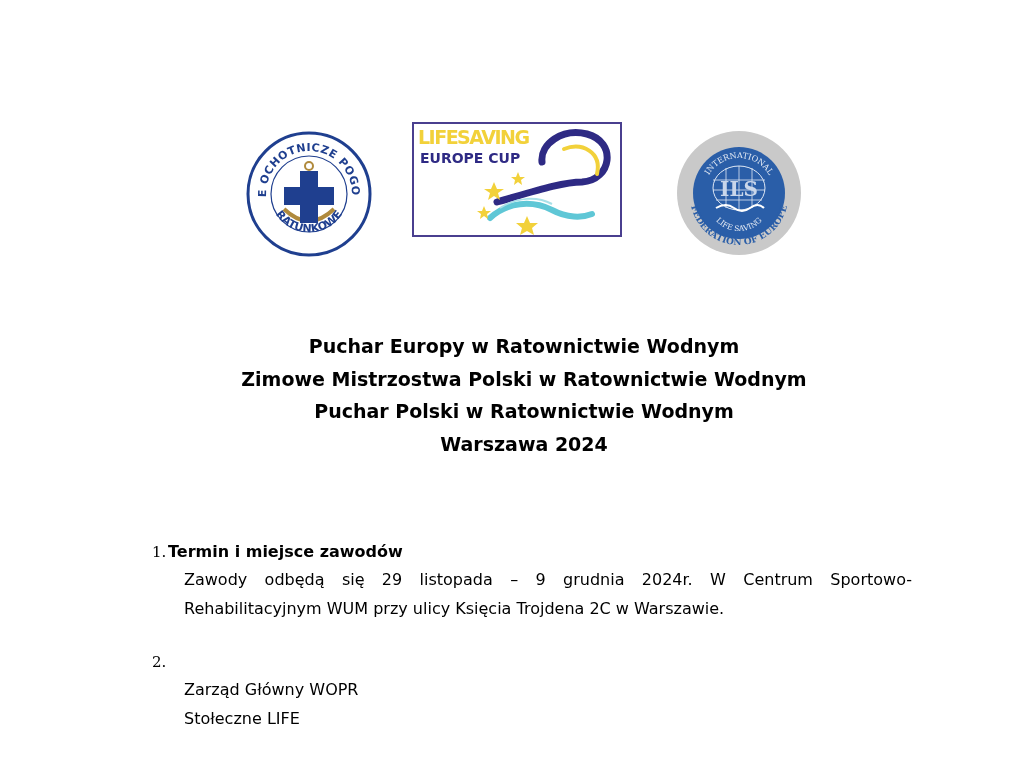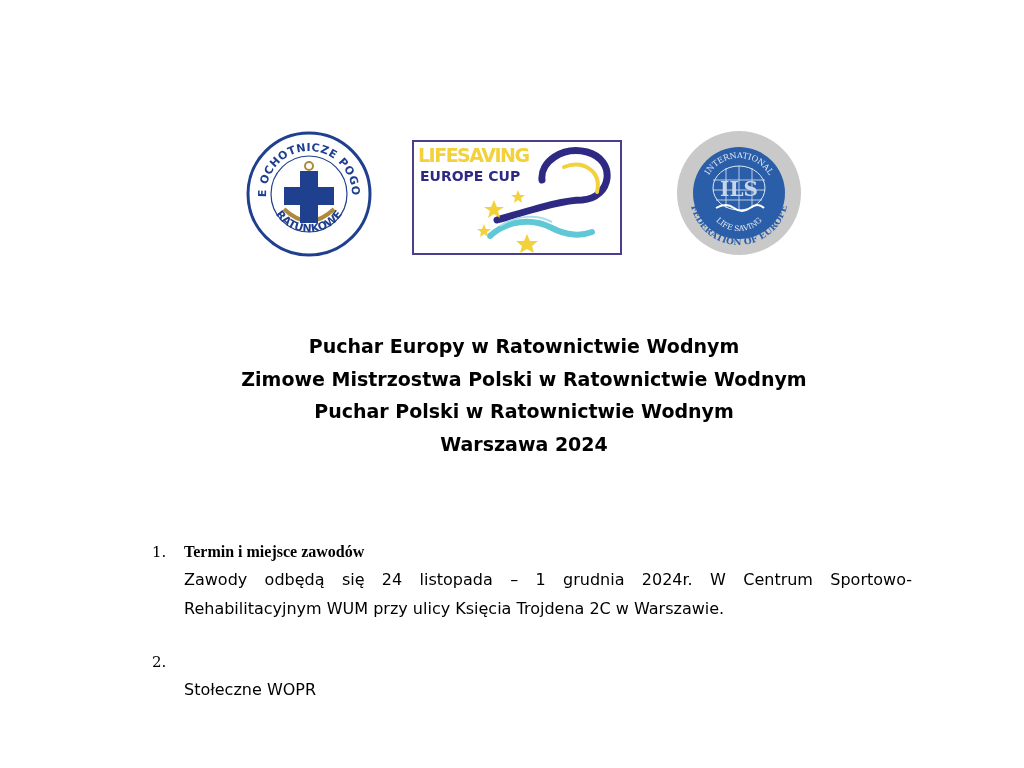--- a/index.html
+++ b/index.html
@@ -1,26 +1,26 @@
 <!DOCTYPE html>
 <html><head>
   <meta charset="utf-8">
   <style>
     html, body { margin: 0; padding: 0; background: #ffffff; }
     body { width: 1024px; height: 768px; position: relative; overflow: hidden; font-family: "DejaVu Sans", sans-serif; color: #000; }
     .logo { position: absolute; }
     #logo-wopr { left: 246px; top: 131px; width: 126px; height: 126px; }
-    #logo-lec { left: 412px; top: 140px; width: 210px; height: 115px; }
+    #logo-lec { left: 412px; top: 122px; width: 210px; height: 115px; }
     #logo-ils { left: 676px; top: 130px; width: 126px; height: 126px; }
     .titles { position: absolute; left: 0; top: 330px; width: 1048px; text-align: center; font-weight: bold; font-size: 19px; line-height: 32.5px; }
     .titles div { white-space: nowrap; }
     .section { position: absolute; left: 152px; width: 760px; font-size: 16px; }
     .sec-head { position: relative; height: 28px; line-height: 28px; }
     .sec-num { position: absolute; left: 0; font-family: "DejaVu Serif", serif; font-size: 15px; }
-    .sec-title { position: absolute; left: 32px; font-weight: bold; font-family: Liberation Serif, serif; }
+    .sec-title { position: absolute; left: 16px; font-weight: bold; }
     .sec-body { margin-left: 32px; line-height: 28.5px; }
     .justify { text-align: justify; text-align-last: left; width: 728px; }
     #sec1 { top: 538px; }
     #sec2 { top: 648px; }
   </style>
 </head>
 <body>
 
 <div class="logo" id="logo-wopr">
   <svg width="126" height="126" viewBox="0 0 126 126">
@@ -94,23 +94,24 @@
   <div>Zimowe Mistrzostwa Polski w Ratownictwie Wodnym</div>
   <div>Puchar Polski w Ratownictwie Wodnym</div>
   <div>Warszawa 2024</div>
 </div>
 
 <div class="section" id="sec1">
   <div class="sec-head">
     <span class="sec-num">1.</span>
     <span class="sec-title">Termin i miejsce zawodów</span>
   </div>
-  <div class="sec-body justify">Zawody odbędą się 24 listopada – 1 grudnia 2024r. W Centrum Sportowo-Rehabilitacyjnym WUM przy ulicy Księcia Trojdena 2C w Warszawie.</div>
+  <div class="sec-body justify">Zawody odbędą się 29 listopada – 9 grudnia 2024r. W Centrum Sportowo-Rehabilitacyjnym WUM przy ulicy Księcia Trojdena 2C w Warszawie.</div>
 </div>
 
 <div class="section" id="sec2">
   <div class="sec-head">
     <span class="sec-num">2.</span>
   </div>
   <div class="sec-body">
-    <div>Stołeczne WOPR</div>
+    <div>Zarząd Główny WOPR</div>
+    <div>Stołeczne LIFE</div>
   </div>
 </div>
 
 </body></html>

